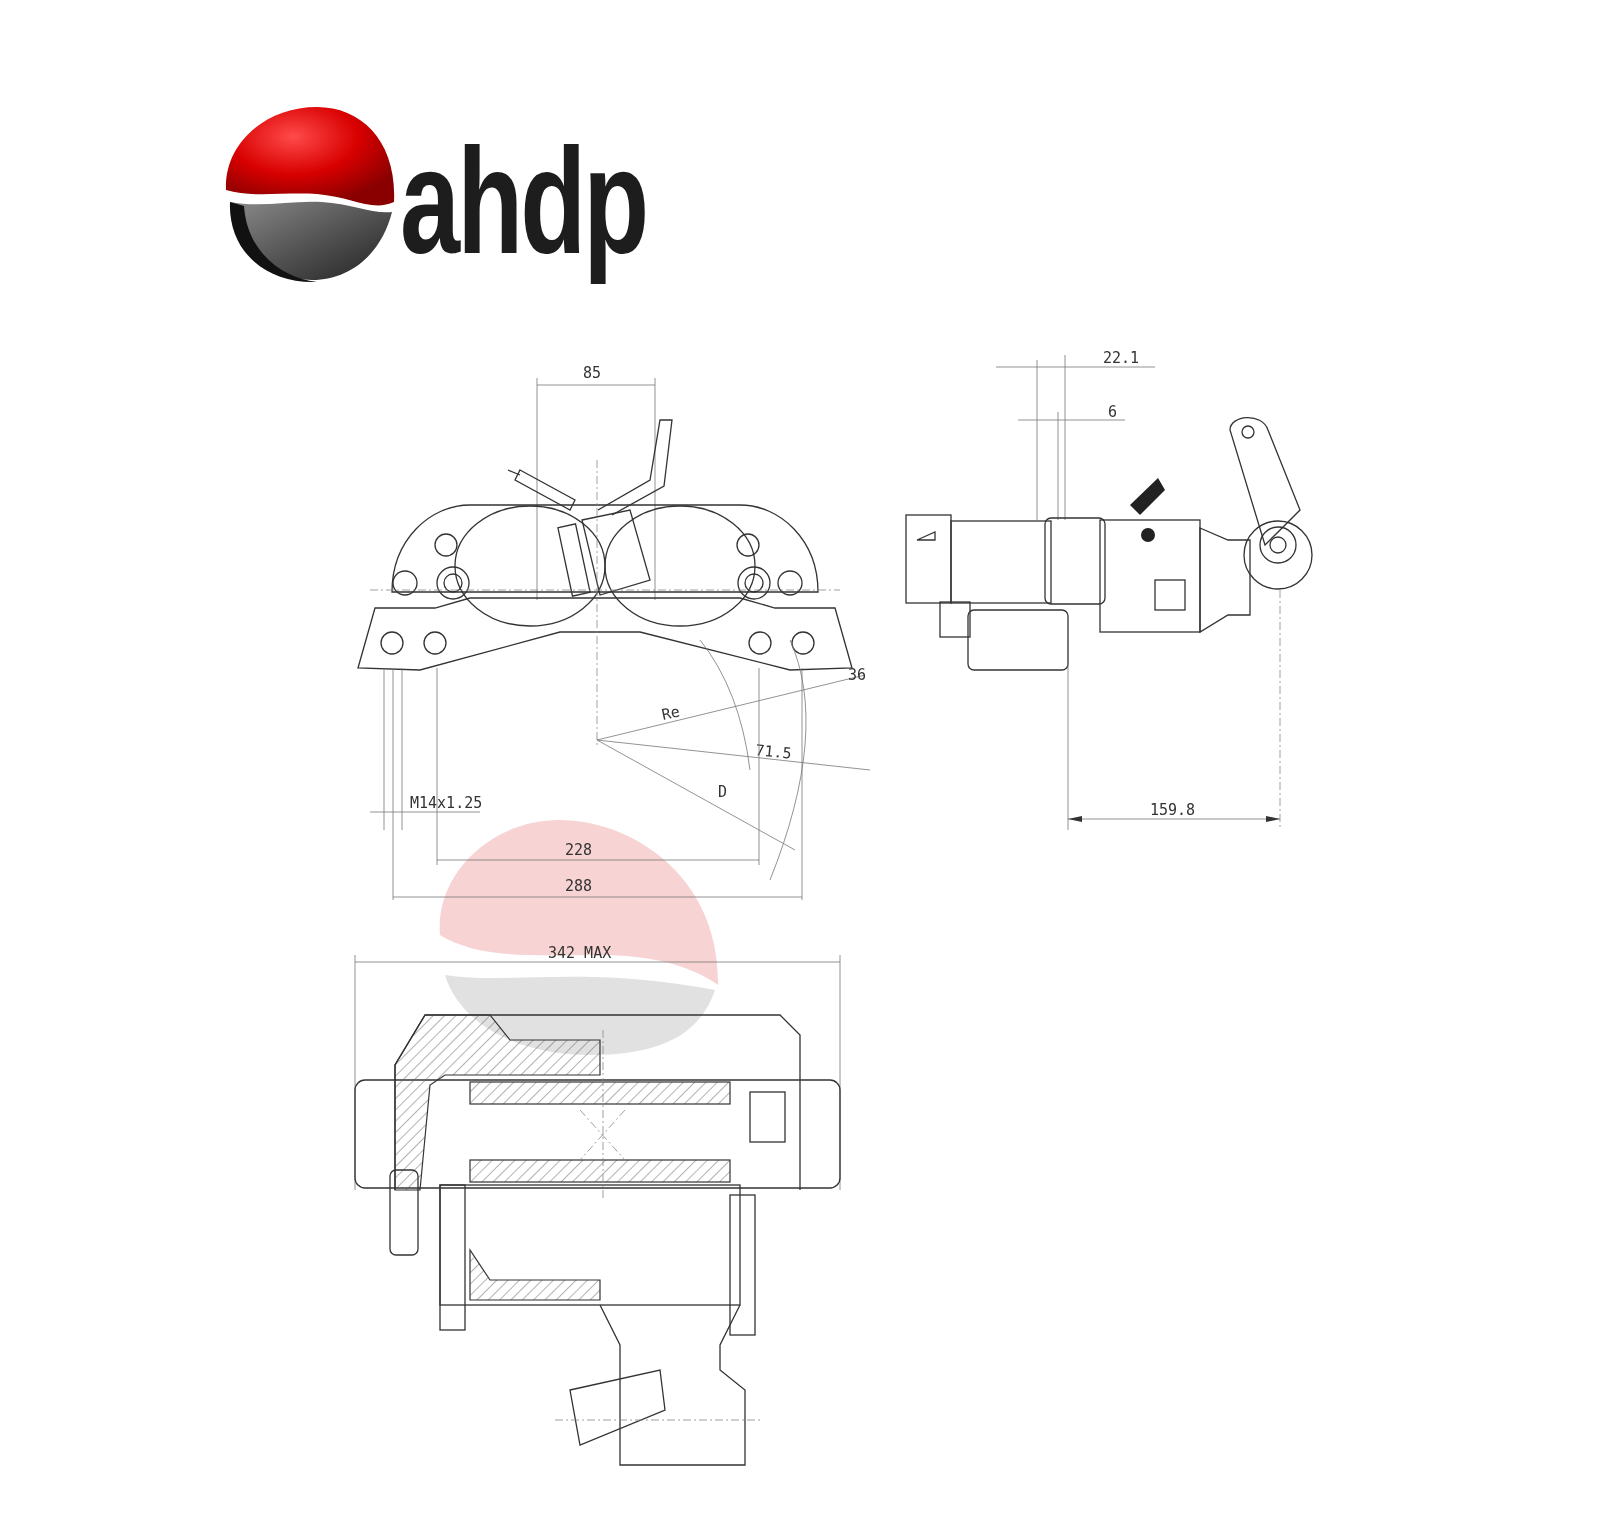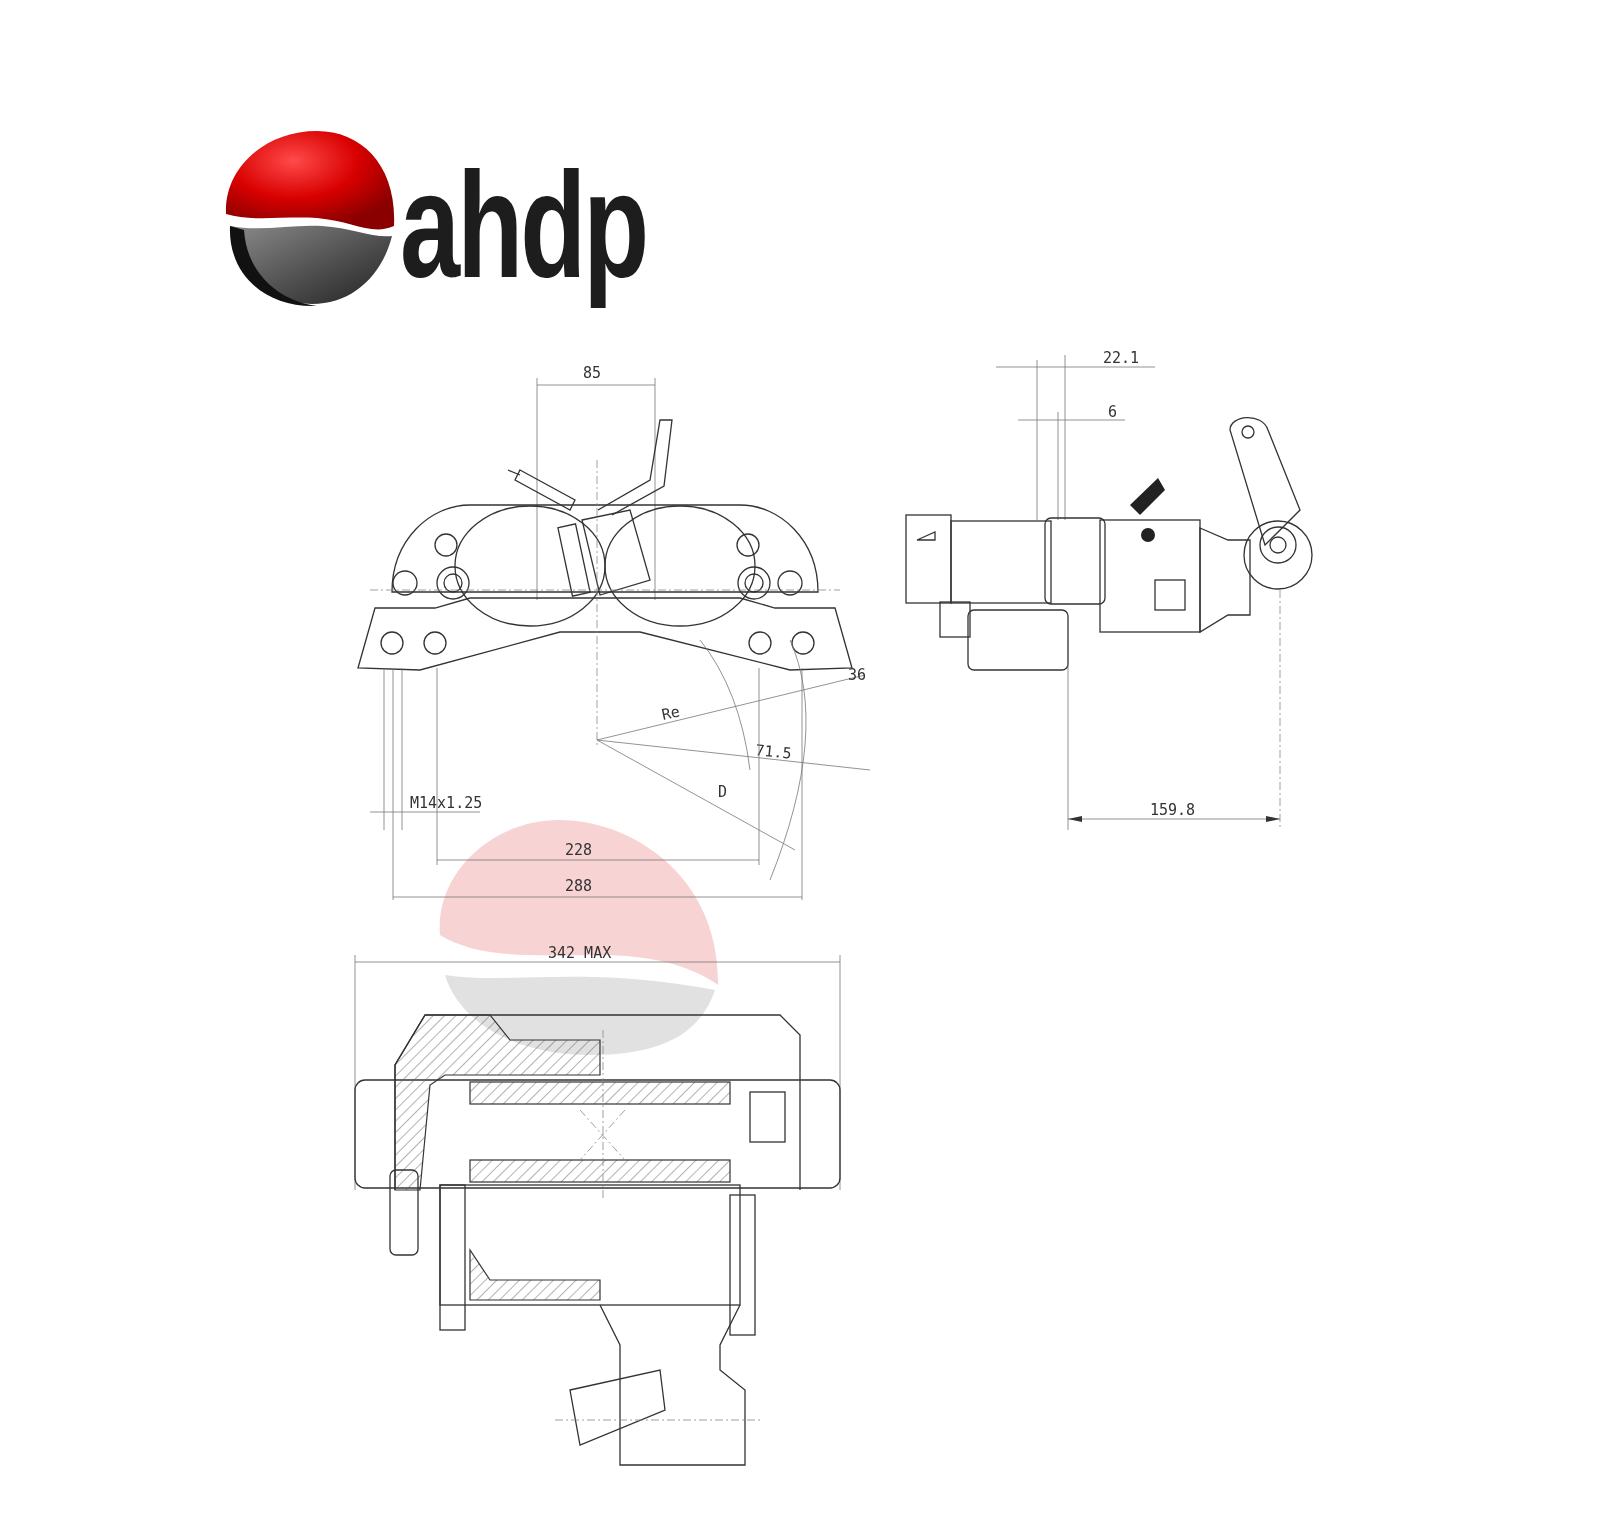--- a/index.html
+++ b/index.html
@@ -1,18 +1,18 @@
 <!DOCTYPE html>
 <html><head>
 <meta charset="utf-8">
 <style>
   html, body { margin: 0; padding: 0; background: #ffffff; }
   body { width: 1600px; height: 1515px; position: relative; overflow: hidden;
          font-family: "DejaVu Sans Mono", monospace; }
-  .logo { position: absolute; left: 222px; top: 126px; width: 430px; height: 190px; }
+  .logo { position: absolute; left: 222px; top: 102px; width: 430px; height: 190px; }
   .logo-text { position: absolute; left: 178px; top: 24px; font-family: "Liberation Sans", sans-serif;
                font-weight: 700; font-size: 150px; letter-spacing: -4px; color: #1d1d1d;
                transform: scaleX(0.72); transform-origin: left top; line-height: 1; }
   svg.drawing { position: absolute; left: 0; top: 0; }
   .dim { font-family: "DejaVu Sans Mono", monospace; font-size: 15px; fill: #333; }
   .ln { stroke: #333; stroke-width: 1.3; fill: none; }
   .thin { stroke: #777; stroke-width: 0.8; fill: none; }
   .dash { stroke: #888; stroke-width: 0.8; fill: none; stroke-dasharray: 8 3 2 3; }
   .hatch { fill: url(#hatch); stroke: #333; stroke-width: 1.2; }
   .watermark { position: absolute; left: 430px; top: 815px; width: 300px; height: 240px; pointer-events: none; }

